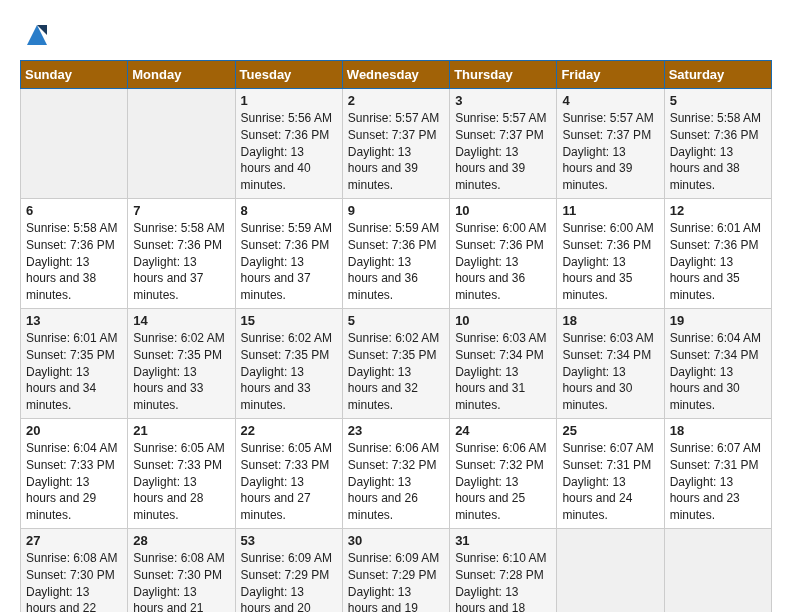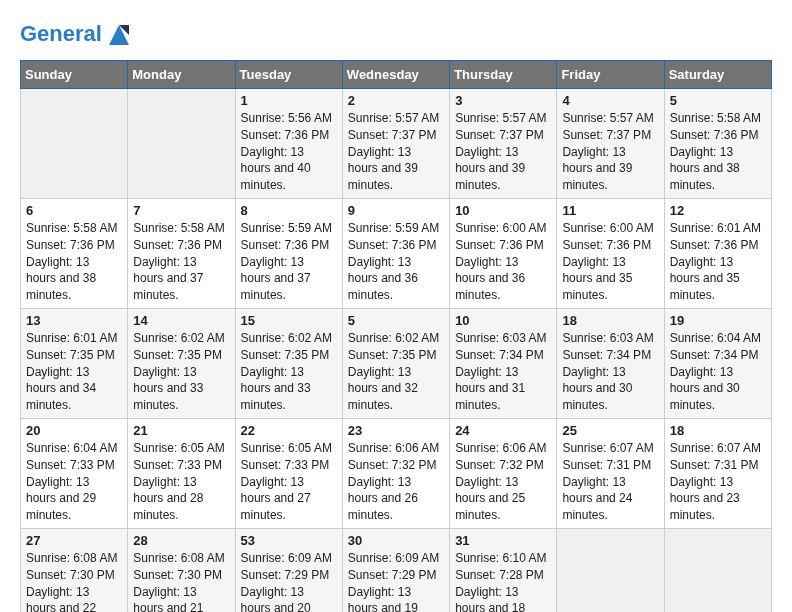--- a/index.html
+++ b/index.html
@@ -46,21 +46,21 @@
       font-size: 16px;
       color: #333;
       font-weight: bold;
     }
     table {
       width: 100%;
       border-collapse: collapse;
       table-layout: fixed;
     }
     thead tr th {
-      background-color: #737373;
+      background-color: #a16207;
       color: #fff;
       font-size: 13px;
       font-weight: bold;
       padding: 6px 4px;
       text-align: left;
       border: 1px solid #1a6ab0;
     }
     tbody tr td {
       border: 1px solid #ccc;
       vertical-align: top;
@@ -87,21 +87,21 @@
       background: #f0f0f0 !important;
     }
   </style>
 </head>
 <body>
 
 <div class="header">
   <div class="logo">
     <div>
       <div class="logo-text">
-        <span>General</span><svg class="logo-icon" viewBox="0 0 30 30" style="display:inline-block;vertical-align:middle;margin-left:2px">
+        <svg class="logo-icon" viewBox="0 0 30 30" style="display:inline-block;vertical-align:middle;margin-left:2px">
             <polygon points="5,25 15,5 25,25" fill="#2a7dc9"></polygon>
             <polygon points="15,5 25,5 25,15" fill="#1a3a5c"></polygon>
           </svg>
       </div>
     </div>
   </div>
   <div class="title-block">
     <div class="month-title"></div>
     <div class="location"></div>
   </div>

